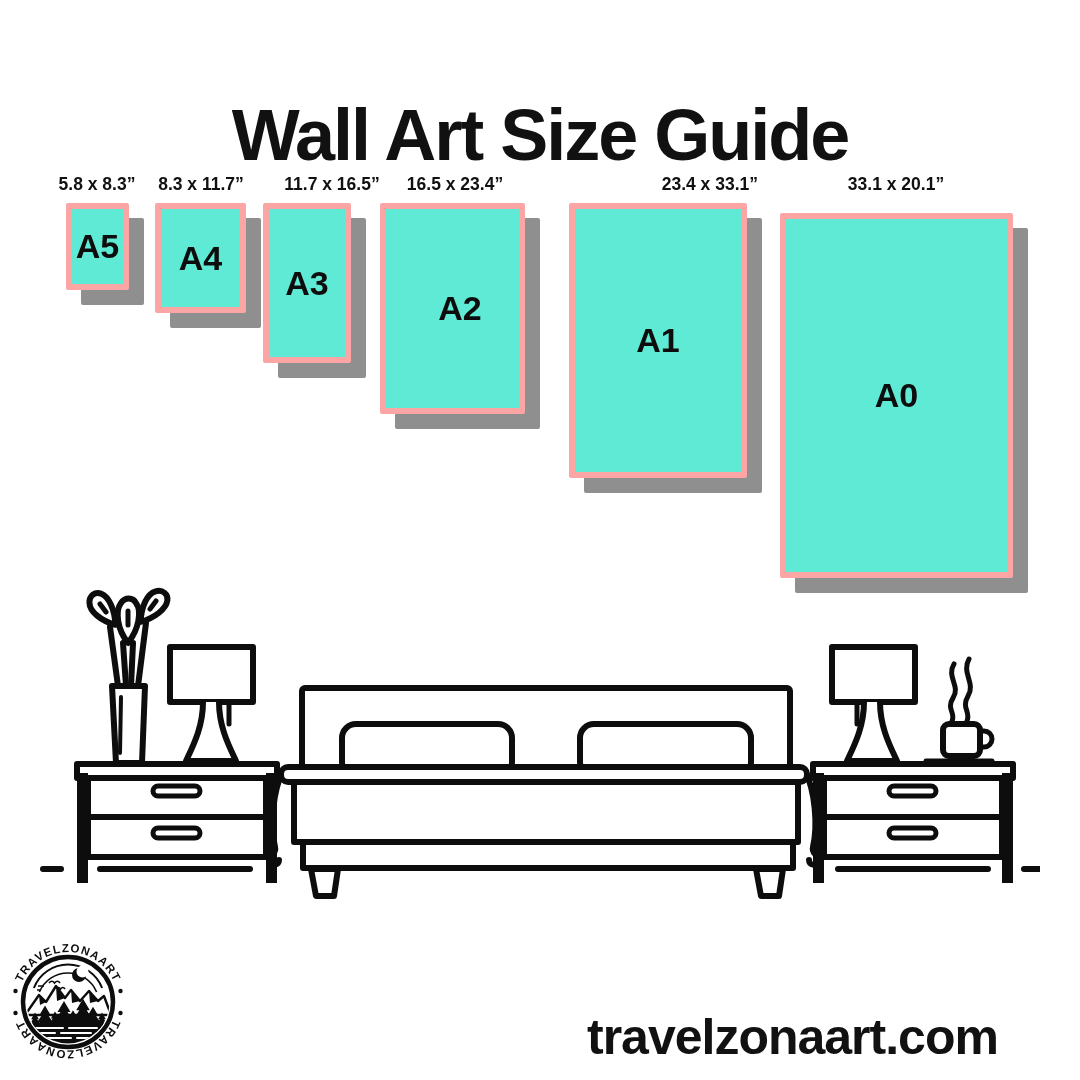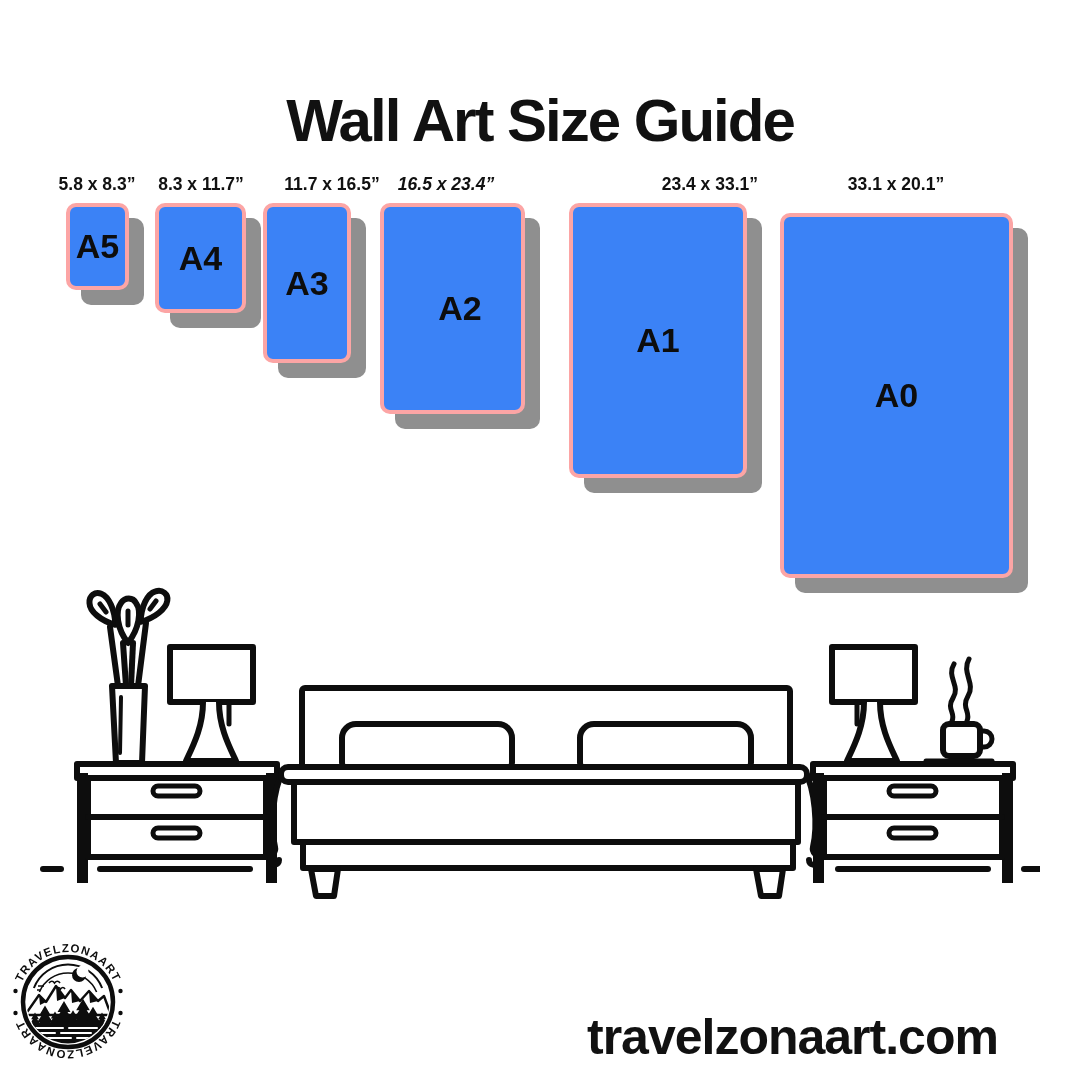--- a/index.html
+++ b/index.html
@@ -3,42 +3,42 @@
 <meta charset="utf-8">
 <style>
   html,body{margin:0;padding:0;}
   body{
     width:1080px;height:1080px;position:relative;overflow:hidden;
     background:#ffffff;color:#0d0d0d;
     font-family:"Liberation Sans", sans-serif;
   }
   .page-title{
     position:absolute;left:0;top:46px;width:1080px;text-align:center;
-    font-size:60px;font-weight:bold;letter-spacing:-2px;color:#111;
+    font-size:72px;font-weight:bold;letter-spacing:-2px;color:#111;
   }
   .size-rect{
-    position:absolute;box-sizing:border-box;background:#3b82f6;
-    border:4px solid #fca5a5;border-radius:10px;
+    position:absolute;box-sizing:border-box;background:#5eead4;
+    border:6px solid #fca5a5;border-radius:2px;
     box-shadow:15px 15px 0 #8f8f8f;
     display:flex;align-items:center;justify-content:center;
   }
   .size-letter{font-size:34px;font-weight:bold;color:#0d0d0d;}
   .size-dims{
     position:absolute;top:174px;width:200px;text-align:center;
     font-size:17.5px;font-weight:bold;color:#111;white-space:nowrap;
   }
   
   .rect-a5{left:66px;top:203px;width:63px;height:87px;}
   .rect-a4{left:155px;top:203px;width:91px;height:110px;}
   .rect-a3{left:263px;top:203px;width:88px;height:160px;}
   .rect-a2{left:380px;top:203px;width:145px;height:211px;padding-left:15px;}
   .rect-a1{left:569px;top:203px;width:178px;height:275px;}
   .rect-a0{left:780px;top:203px;width:233px;height:365px;margin-top:10px;}
   .dims-a5{left:-3px;}  .dims-a4{left:101px;} .dims-a3{left:232px;}
-  .dims-a2{left:346px;font-style:italic;} .dims-a1{left:558px;text-align:right;} .dims-a0{left:796px;}
+  .dims-a2{left:355px;} .dims-a1{left:558px;text-align:right;} .dims-a0{left:796px;}
 
   .bedroom-scene{position:absolute;left:40px;top:585px;width:1000px;height:320px;}
   .brand-logo{position:absolute;left:5px;top:925px;width:130px;height:150px;}
   .website{
     position:absolute;left:587px;top:1008px;width:480px;text-align:left;
     font-size:50px;font-weight:bold;letter-spacing:-1px;color:#111;white-space:nowrap;
   }
   .logo-arc-text{font-family:"Liberation Sans",sans-serif;font-size:11.5px;font-weight:bold;letter-spacing:1.2px;fill:#0d0d0d;}
 </style>
 </head>

